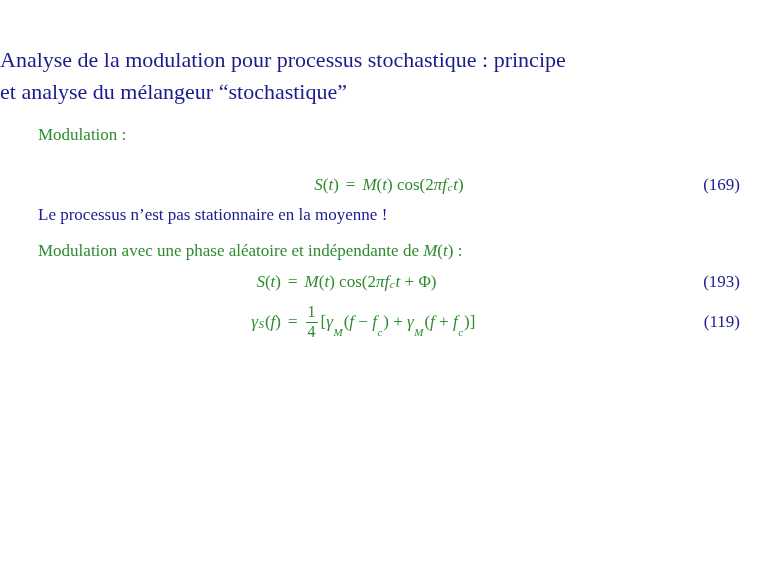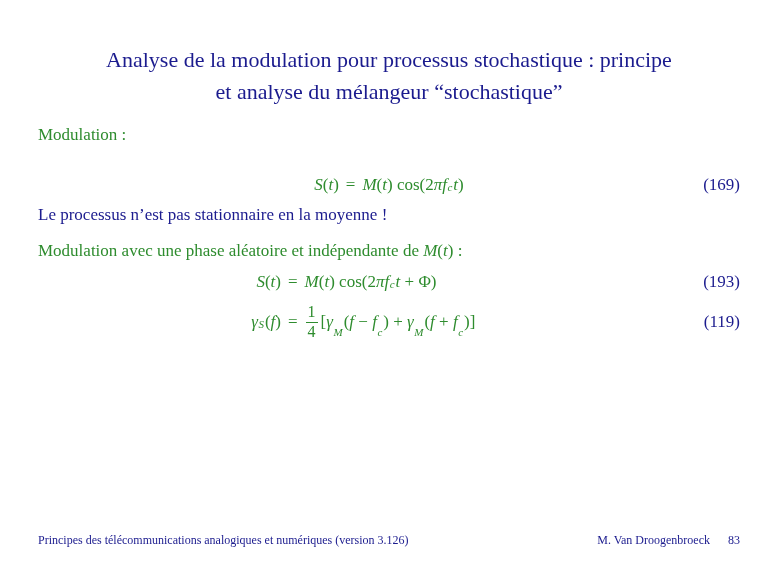--- a/index.html
+++ b/index.html
@@ -4,21 +4,21 @@
 <style>
   :root { --navy:#1b1b8e; --green:#2e8c2e; }
   html,body { margin:0; padding:0; background:#888; }
   .slide {
     position:relative; width:778px; height:585px; margin:0 auto;
     background:#ffffff; overflow:hidden;
     font-family:"Liberation Serif","DejaVu Serif",serif;
   }
   .title {
     position:absolute; top:44px; left:0; right:0;
-    text-align:center; color:var(--navy);
+    text-align:left; color:var(--navy);
     font-size:22px; line-height:32px; font-weight:500;
   }
   .body-text { position:absolute; left:38px; font-size:17px; white-space:pre; }
   .green { color:var(--green); }
   .underline {
     text-underline-offset:3px;
     text-decoration-thickness:1px;
   }
   .h1 { top:125px; }
   .para1 { top:205px; color:var(--navy); }
@@ -90,21 +90,14 @@
     <div class="eq-num">(193)</div>
   </div>
 
   <div class="eq-row eq-103">
     <div class="eq-lhs"><span class="tk-v">γ</span><span class="tk-vs">S</span><span class="tk-o">(</span><span class="tk-v">f</span><span class="tk-o">)</span></div>
     <div class="eq-sign">=</div>
     <div class="eq-rhs"><span class="frac"><span class="num">1</span><span class="den">4</span></span><span class="tk-o">[</span><span class="tk-v">γ</span><span class="tk-vs">M</span><span class="tk-o">(</span><span class="tk-v">f</span><span class="tk-o"> − </span><span class="tk-v">f</span><span class="tk-vs">c</span><span class="tk-o">) + </span><span class="tk-v">γ</span><span class="tk-vs">M</span><span class="tk-o">(</span><span class="tk-v">f</span><span class="tk-o"> + </span><span class="tk-v">f</span><span class="tk-vs">c</span><span class="tk-o">)]</span></div>
     <div class="eq-num">(119)</div>
   </div>
 
-  <div class="footer">
-    <span>Principes des télécommunications analogiques et numériques (version 3.126)</span>
-    <span class="footer-right">
-      <span>M. Van Droogenbroeck</span>
-      <span>83</span>
-    </span>
-  </div>
 
 </div>
 
 </body></html>

